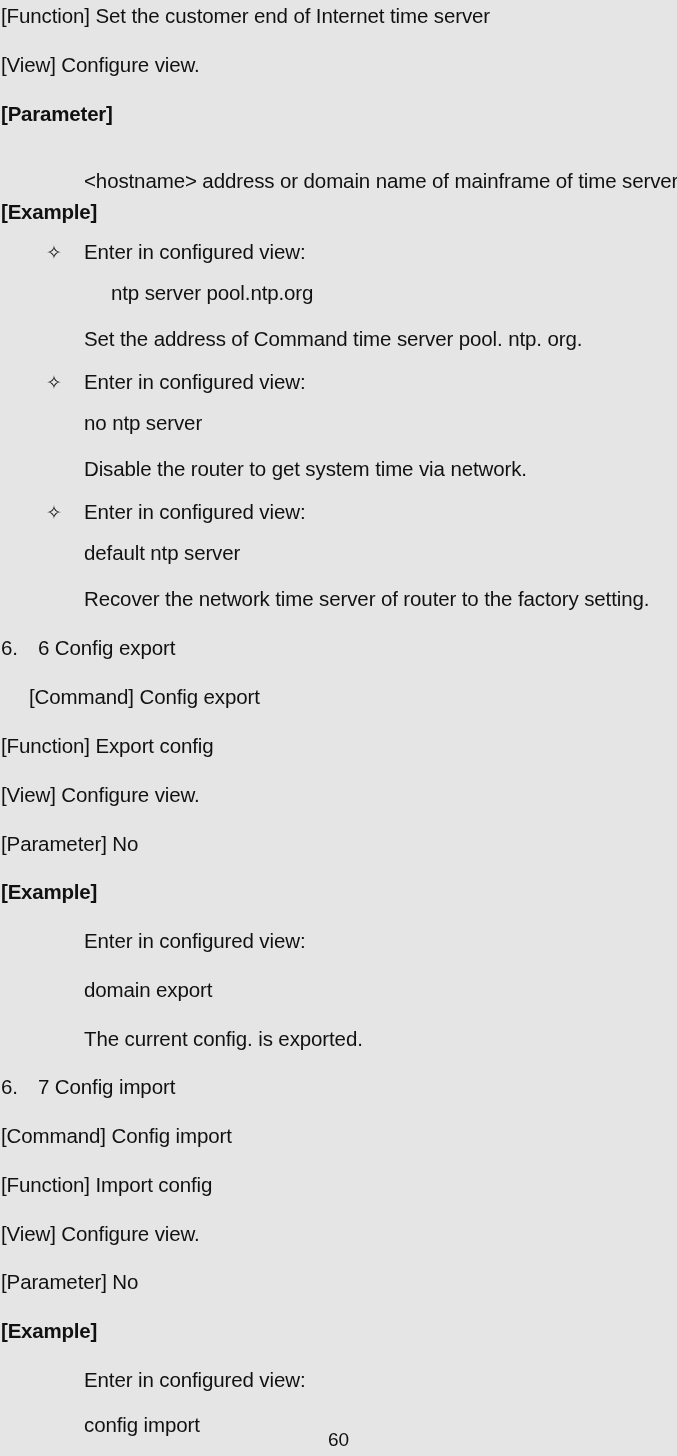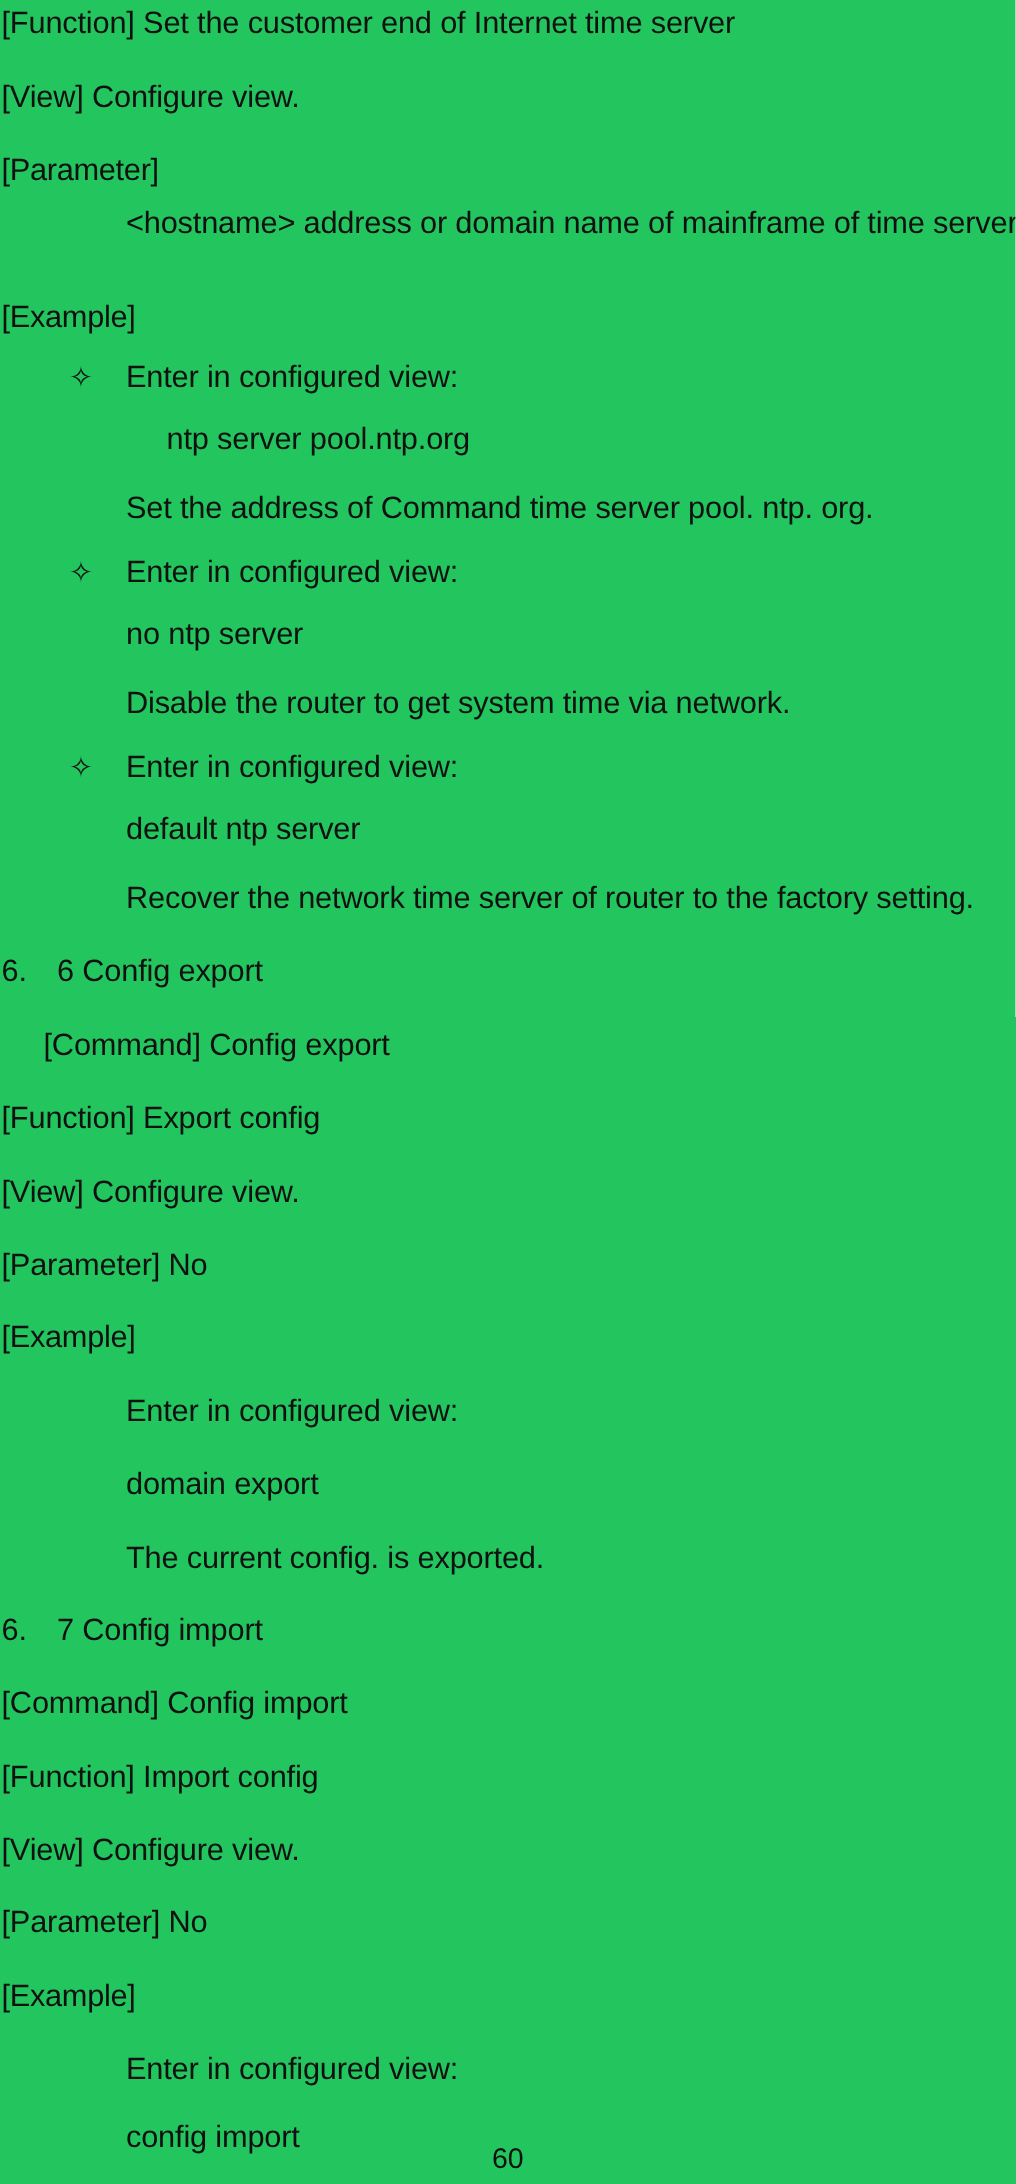--- a/index.html
+++ b/index.html
@@ -11,34 +11,34 @@
   body {
     font-family: "Liberation Sans", "DejaVu Sans", sans-serif;
     color: #000000;
     -webkit-font-smoothing: antialiased;
   }
   .page {
     position: relative;
     width: 677px;
     height: 1456px;
     margin: 0 auto;
-    background: #22c55e;
+    background: #e5e5e5;
     overflow: hidden;
   }
   .line {
     position: absolute;
     left: 0;
     white-space: nowrap;
     font-size: 20.5px;
     line-height: 24px;
     letter-spacing: -0.12px;
     color: #111111;
   }
   .bold {
-    font-weight: normal;
+    font-weight: bold;
     letter-spacing: -0.2px;
   }
   
   .ind-0  { left: 1px; }
   .ind-1  { left: 84px; }
   .num-marker { left: 1px; }
   .num-text   { left: 38px; }
   
   .bullet-row {
     position: absolute;
@@ -74,21 +74,21 @@
   }
 </style>
 </head>
 <body>
 
 <div class="page">
   <div id="content">
       <div class="line ind-0" style="top: 4px;">[Function] Set the customer end of Internet time server</div>
       <div class="line ind-0" style="top: 53px;">[View] Configure view.</div>
       <div class="line ind-0 bold" style="top: 102px;">[Parameter]</div>
-      <div class="line ind-1" style="top: 137px;">&lt;hostname&gt; address or domain name of mainframe of time server</div>
+      <div class="line ind-1" style="top: 169px;">&lt;hostname&gt; address or domain name of mainframe of time server</div>
       <div class="line ind-0 bold" style="top: 200px;">[Example]</div>
       <div class="bullet-row" style="top: 240px;">
         <span class="bullet-glyph">✧</span>
         <span class="bullet-text">Enter in configured view:</span>
       </div>
       <div class="line ind-1" style="top: 281px; margin-left: 27px;">ntp server pool.ntp.org</div>
       <div class="line ind-1" style="top: 327px;">Set the address of Command time server pool. ntp. org.</div>
       <div class="bullet-row" style="top: 370px;">
         <span class="bullet-glyph">✧</span>
         <span class="bullet-text">Enter in configured view:</span>

